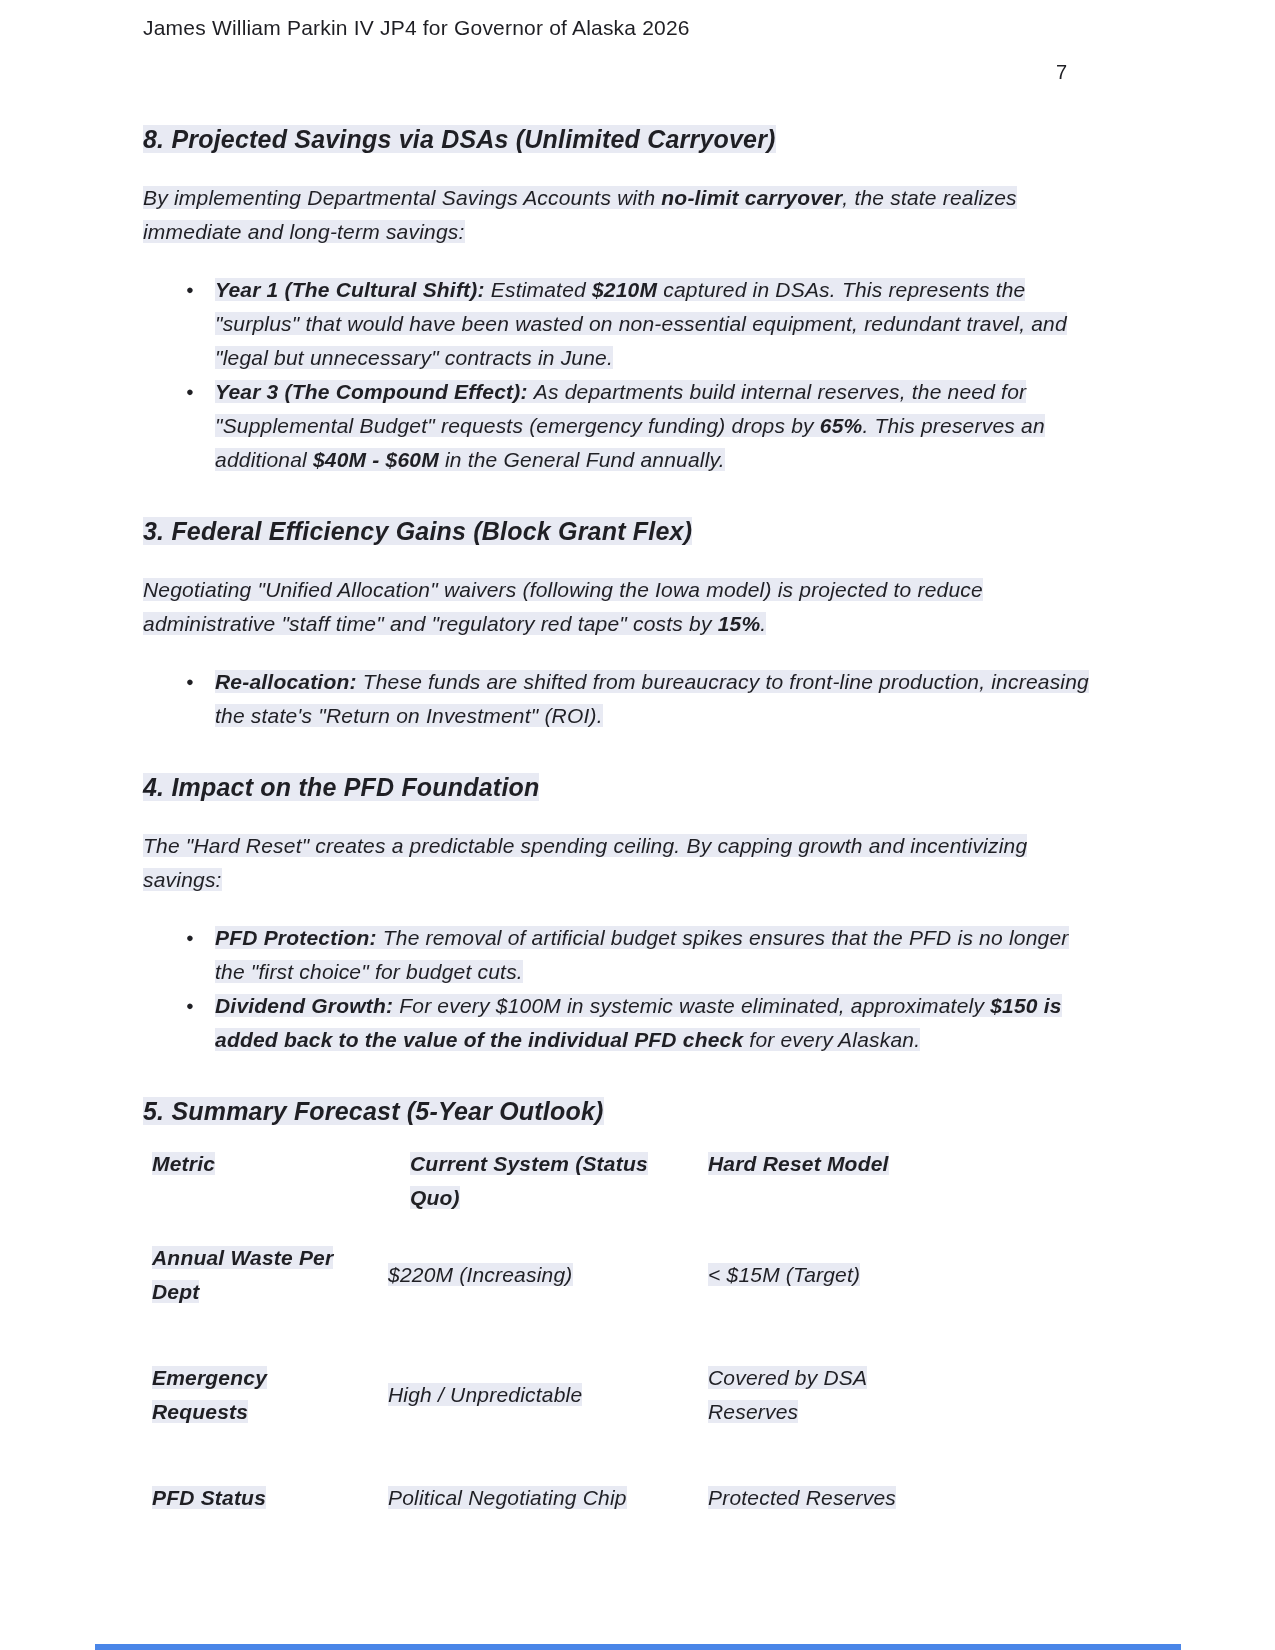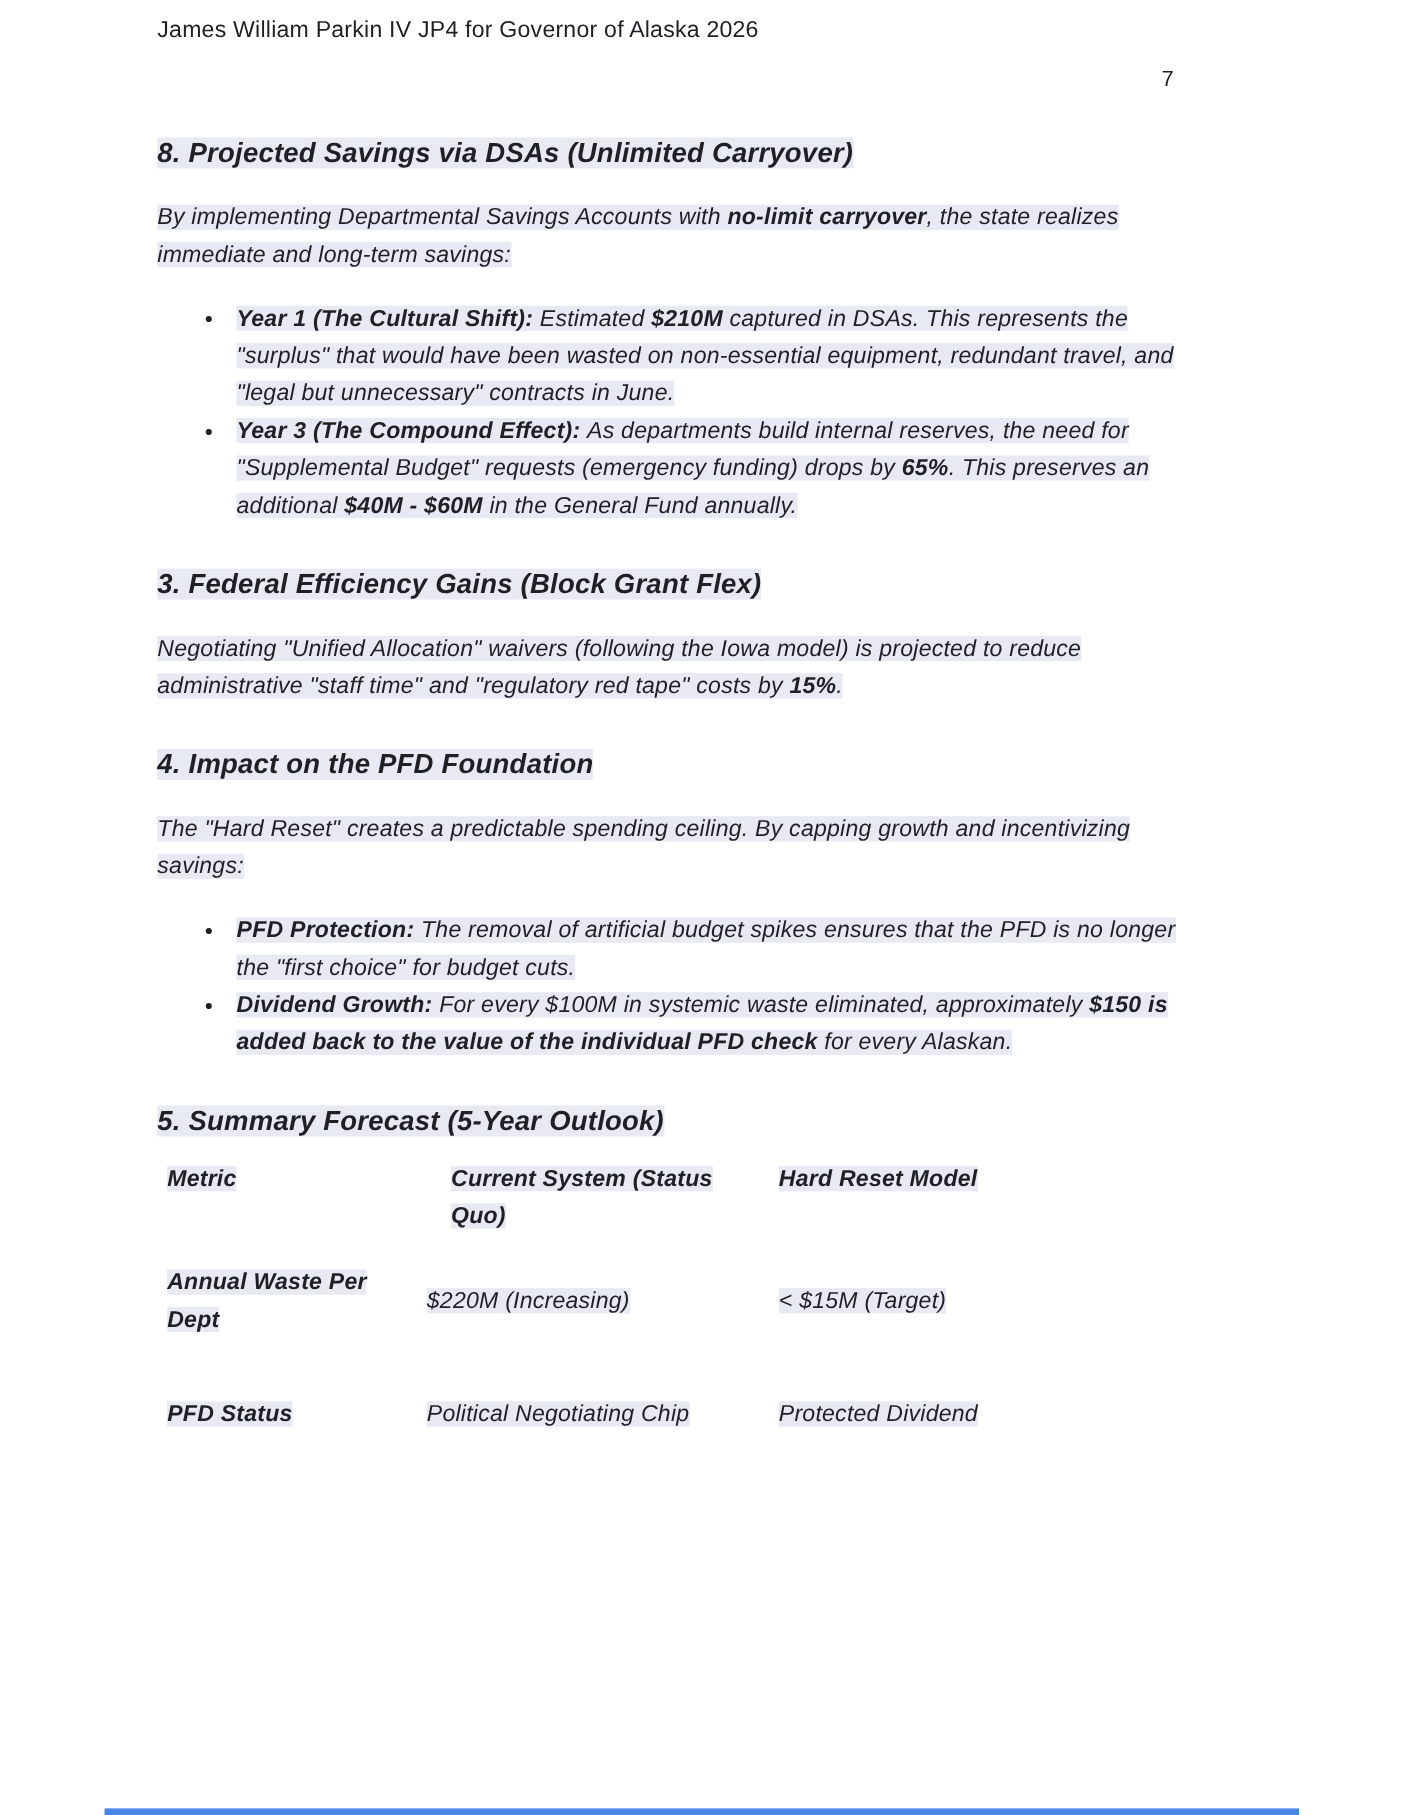--- a/index.html
+++ b/index.html
@@ -68,20 +68,21 @@
     <h2 class="section-heading"><span class="hl">8. Projected Savings via DSAs (Unlimited Carryover)</span></h2>
     <p class="intro"><span class="hl"><span>By implementing Departmental Savings Accounts with </span><b>no-limit carryover</b><span>, the state realizes immediate and long-term savings:</span></span></p>
     <ul class="bullets">
       <li><span class="hl"><b>Year 1 (The Cultural Shift): </b><span>Estimated </span><b>$210M</b><span> captured in DSAs. This represents the "surplus" that would have been wasted on non-essential equipment, redundant travel, and "legal but unnecessary" contracts in June.</span></span></li>
       <li><span class="hl"><b>Year 3 (The Compound Effect): </b><span>As departments build internal reserves, the need for "Supplemental Budget" requests (emergency funding) drops by </span><b>65%</b><span>. This preserves an additional </span><b>$40M - $60M</b><span> in the General Fund annually.</span></span></li>
     </ul>
 
     <h2 class="section-heading"><span class="hl">3. Federal Efficiency Gains (Block Grant Flex)</span></h2>
     <p class="intro"><span class="hl"><span>Negotiating "Unified Allocation" waivers (following the Iowa model) is projected to reduce administrative "staff time" and "regulatory red tape" costs by </span><b>15%</b><span>.</span></span></p>
     <ul class="bullets">
+      <li><span class="hl"><b>Re-allocation: </b><span>These funds are shifted from bureaucracy to front-line production, increasing the state's "Return on Investment" (ROI).</span></span></li>
     </ul>
 
     <h2 class="section-heading"><span class="hl">4. Impact on the PFD Foundation</span></h2>
     <p class="intro"><span class="hl"><span>The "Hard Reset" creates a predictable spending ceiling. By capping growth and incentivizing savings:</span></span></p>
     <ul class="bullets">
       <li><span class="hl"><b>PFD Protection: </b><span>The removal of artificial budget spikes ensures that the PFD is no longer the "first choice" for budget cuts.</span></span></li>
       <li><span class="hl"><b>Dividend Growth: </b><span>For every $100M in systemic waste eliminated, approximately </span><b>$150 is added back to the value of the individual PFD check</b><span> for every Alaskan.</span></span></li>
     </ul>
 
     <h2 class="section-heading"><span class="hl">5. Summary Forecast (5-Year Outlook)</span></h2>
@@ -99,23 +100,28 @@
           <th class="c3"><span class="hl">Hard Reset Model</span></th>
         </tr>
       </thead>
       <tbody>
         <tr>
           <td class="c1"><span class="hl">Annual Waste Per Dept</span></td>
           <td class="c2"><span class="hl">$220M (Increasing)</span></td>
           <td class="c3"><span class="hl">&lt; $15M (Target)</span></td>
         </tr>
         <tr>
+          <td class="c1"><span class="hl">Emergency Requests</span></td>
+          <td class="c2"><span class="hl">High / Unpredictable</span></td>
+          <td class="c3"><span class="hl">Covered by DSA Reserves</span></td>
+        </tr>
+        <tr>
           <td class="c1"><span class="hl">PFD Status</span></td>
           <td class="c2"><span class="hl">Political Negotiating Chip</span></td>
-          <td class="c3"><span class="hl">Protected Dividend</span></td>
+          <td class="c3"><span class="hl">Protected Reserves</span></td>
         </tr>
       </tbody>
     </table>
 
   </div>
 </div>
 
 <div class="bottom-bar"></div>
 
 </body></html>

